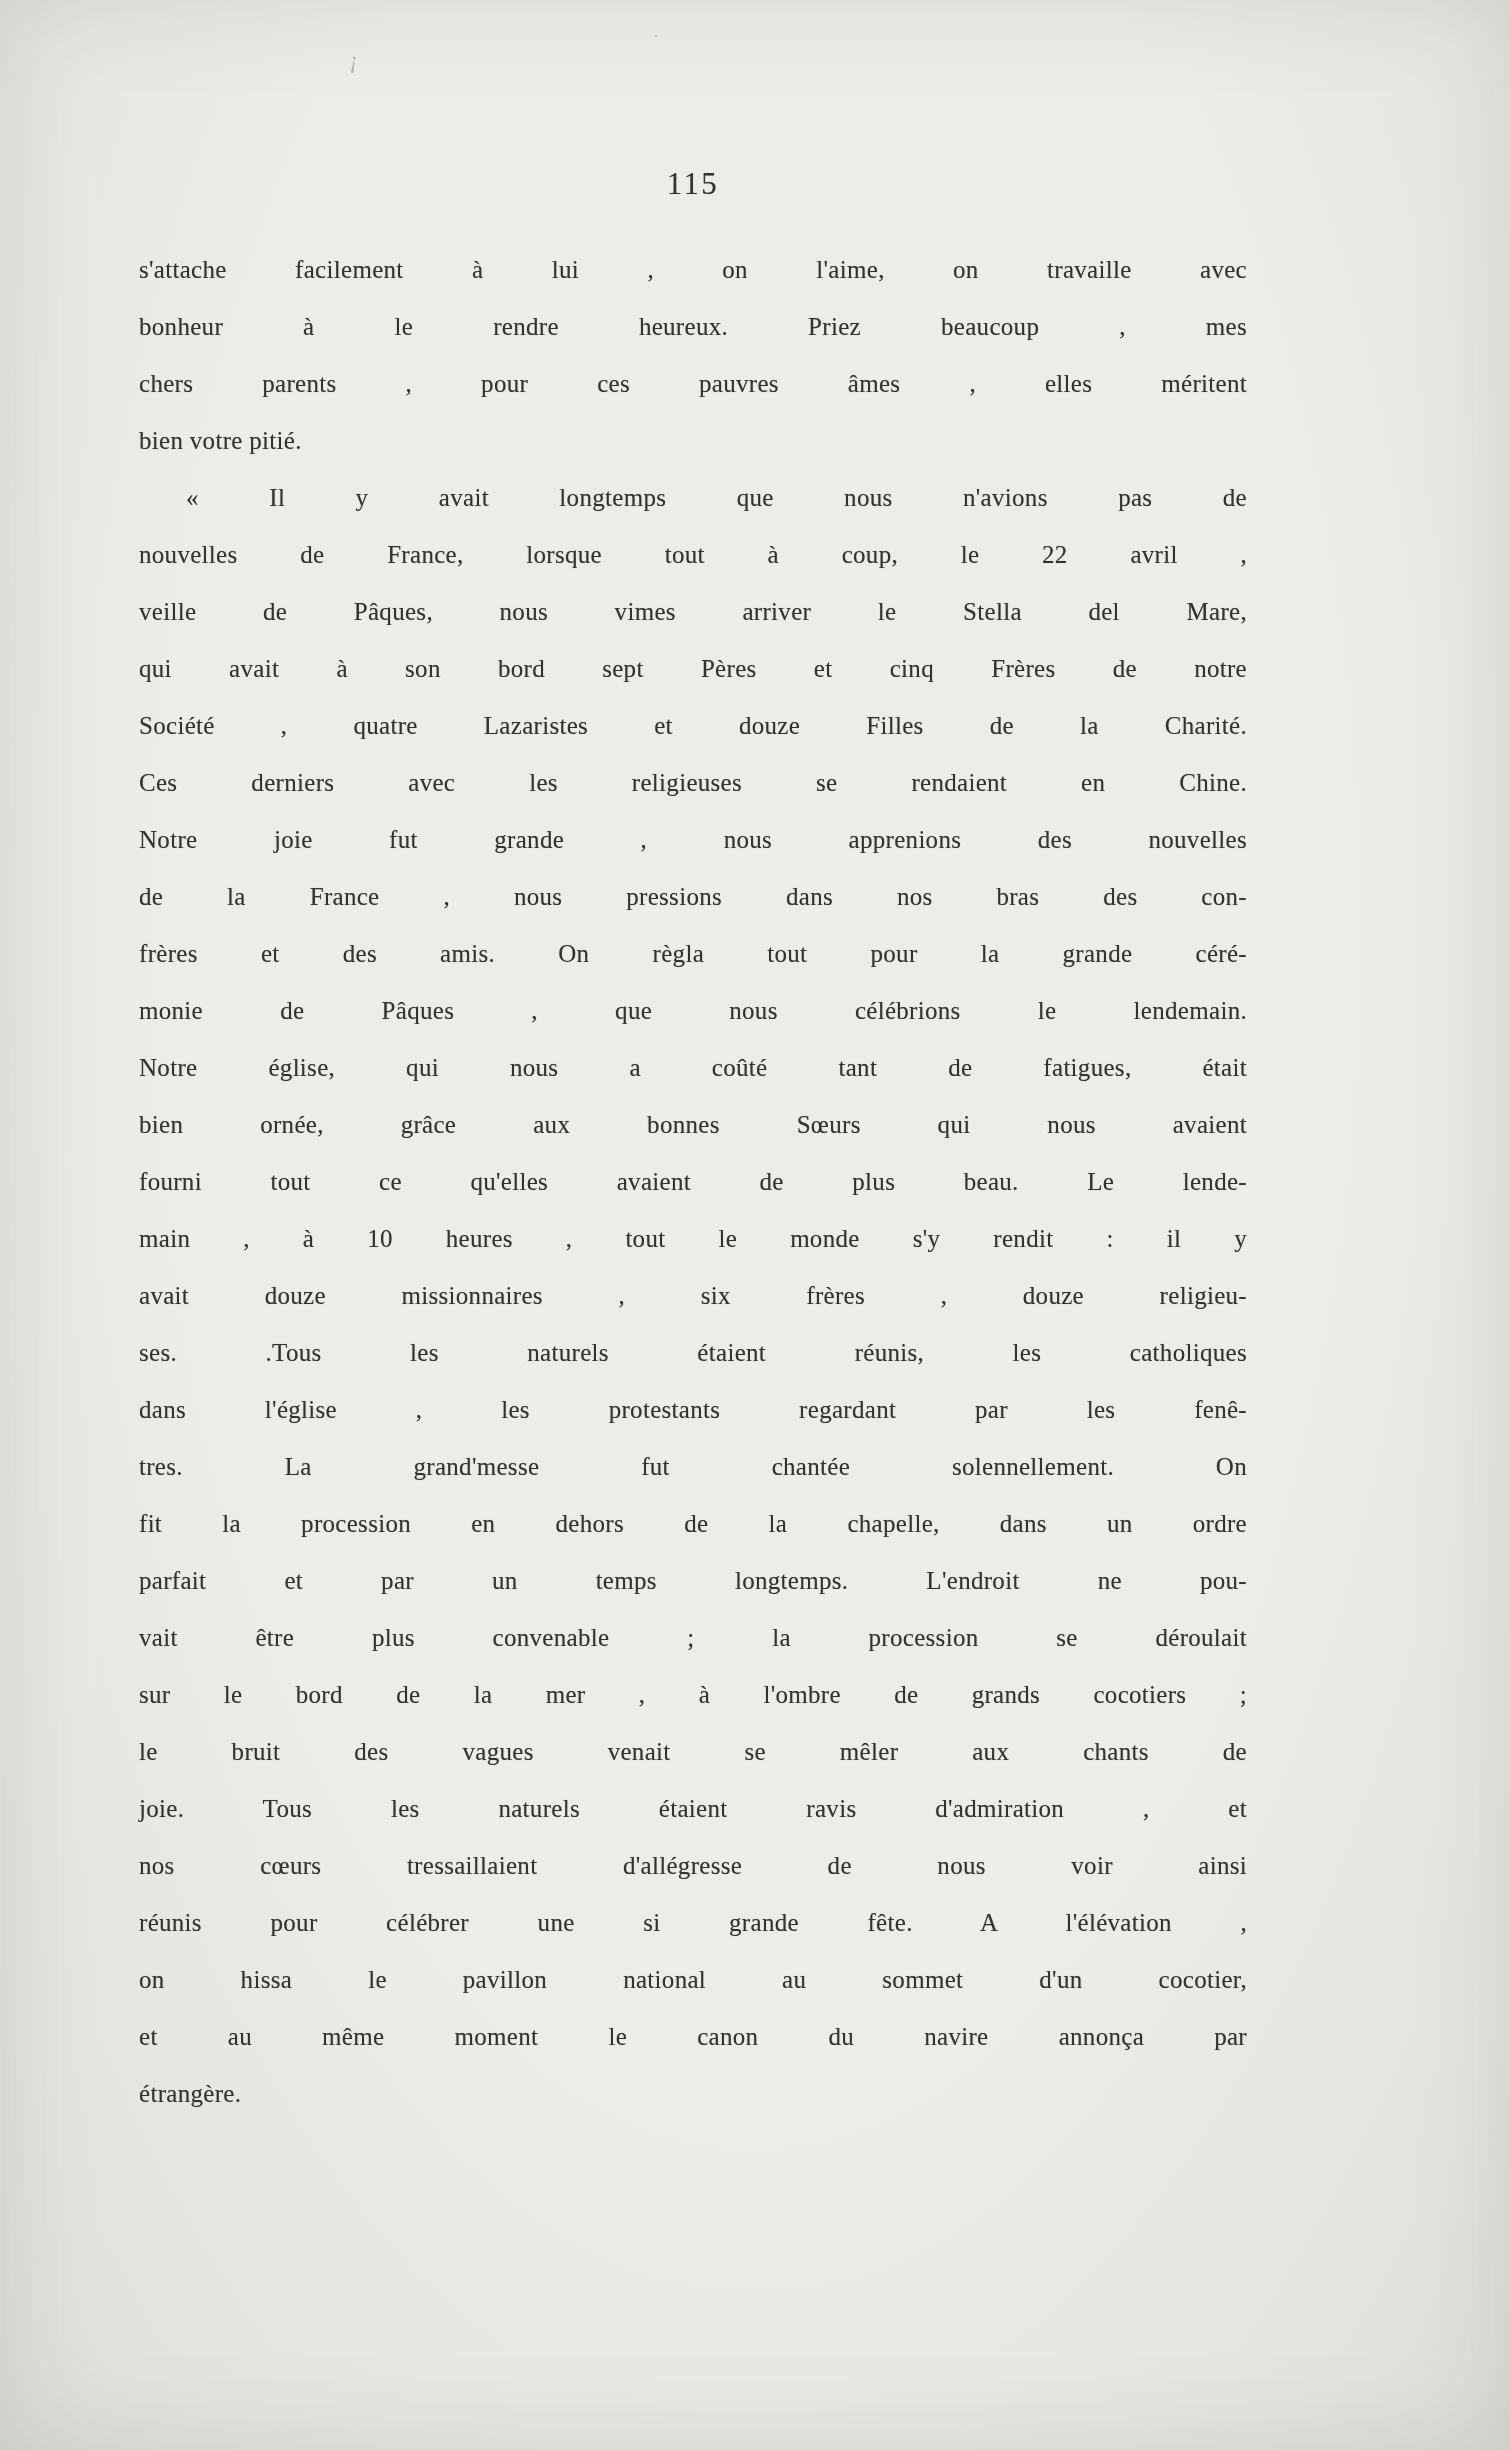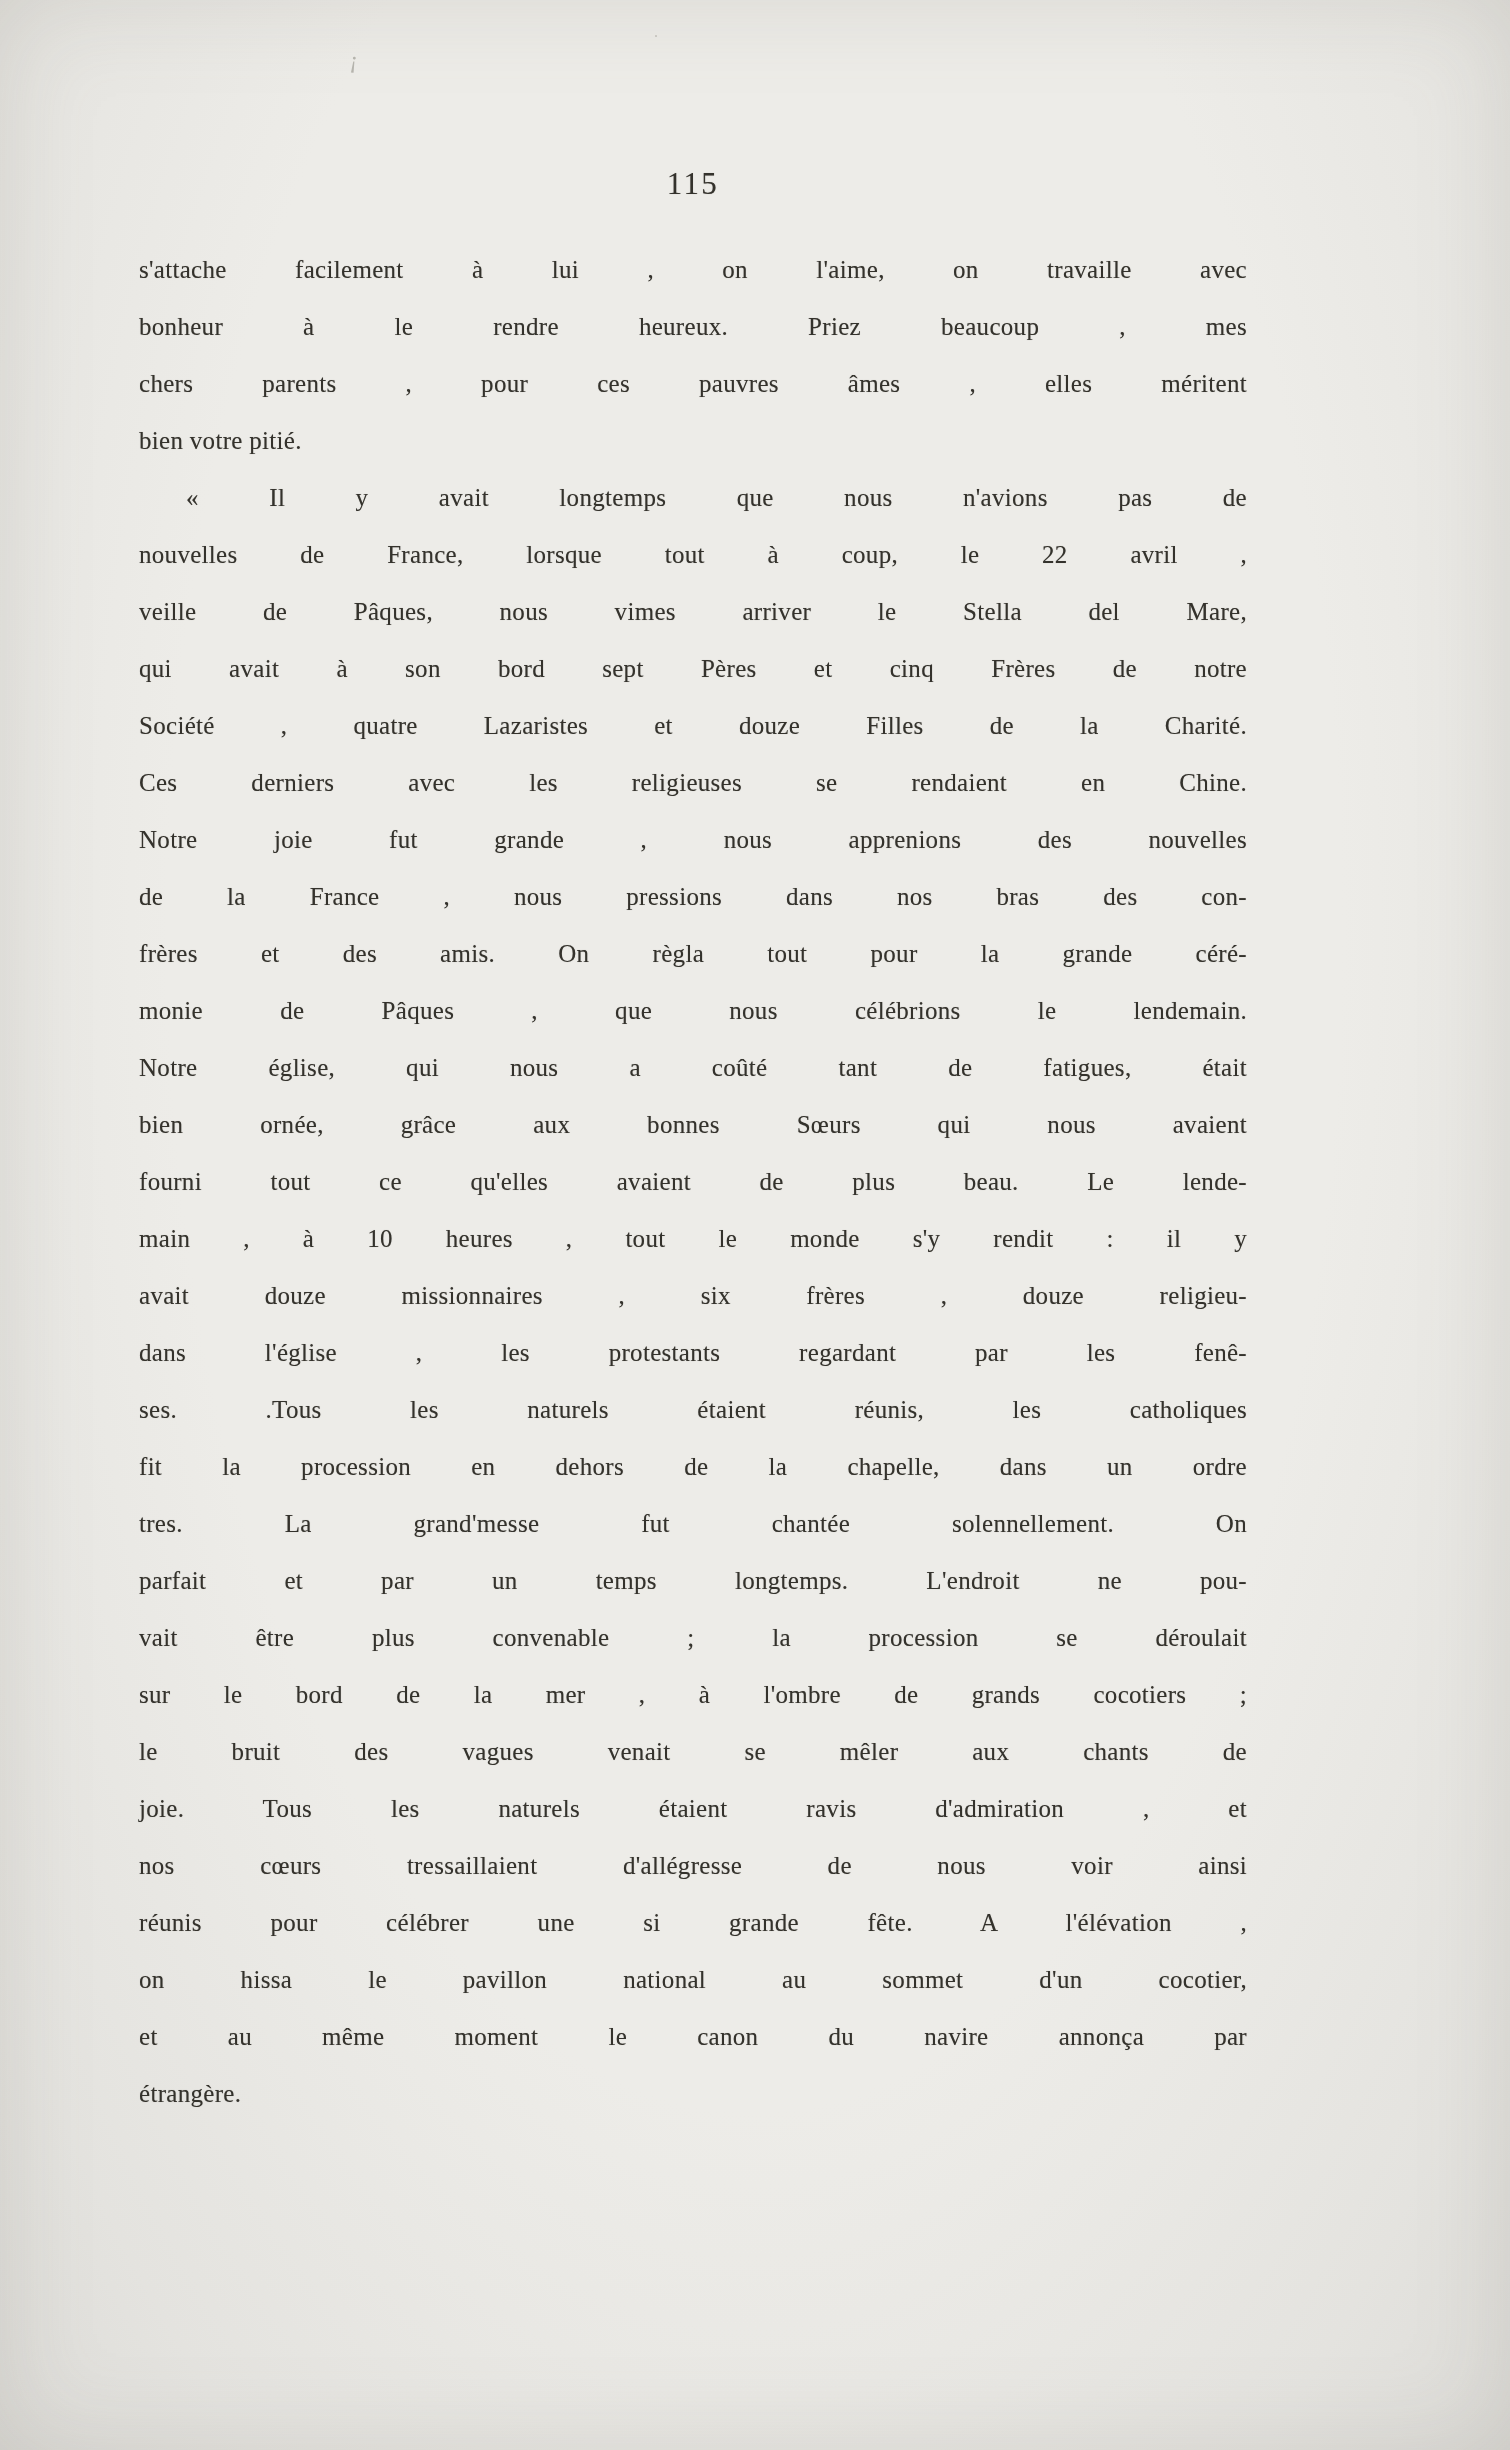--- a/index.html
+++ b/index.html
@@ -85,24 +85,24 @@
     <div class="line">Ces derniers avec les religieuses se rendaient en Chine.</div>
     <div class="line">Notre joie fut grande , nous apprenions des nouvelles</div>
     <div class="line">de la France , nous pressions dans nos bras des con-</div>
     <div class="line">frères et des amis. On règla tout pour la grande céré-</div>
     <div class="line">monie de Pâques , que nous célébrions le lendemain.</div>
     <div class="line">Notre église, qui nous a coûté tant de fatigues, était</div>
     <div class="line">bien ornée, grâce aux bonnes Sœurs qui nous avaient</div>
     <div class="line">fourni tout ce qu'elles avaient de plus beau. Le lende-</div>
     <div class="line">main , à 10 heures , tout le monde s'y rendit : il y</div>
     <div class="line">avait douze missionnaires , six frères , douze religieu-</div>
+    <div class="line">ses. .Tous les naturels étaient réunis, les catholiques</div>
     <div class="line">dans l'église , les protestants regardant par les fenê-</div>
-    <div class="line">ses. .Tous les naturels étaient réunis, les catholiques</div>
+    <div class="line">tres. La grand'messe fut chantée solennellement. On</div>
     <div class="line">fit la procession en dehors de la chapelle, dans un ordre</div>
-    <div class="line">tres. La grand'messe fut chantée solennellement. On</div>
     <div class="line">parfait et par un temps longtemps. L'endroit ne pou-</div>
     <div class="line">vait être plus convenable ; la procession se déroulait</div>
     <div class="line">sur le bord de la mer , à l'ombre de grands cocotiers ;</div>
     <div class="line">le bruit des vagues venait se mêler aux chants de</div>
     <div class="line">joie. Tous les naturels étaient ravis d'admiration , et</div>
     <div class="line">nos cœurs tressaillaient d'allégresse de nous voir ainsi</div>
     <div class="line">réunis pour célébrer une si grande fête. A l'élévation ,</div>
     <div class="line">on hissa le pavillon national au sommet d'un cocotier,</div>
     <div class="line">et au même moment le canon du navire annonça par</div>
     <div class="line endpara">étrangère.</div>

